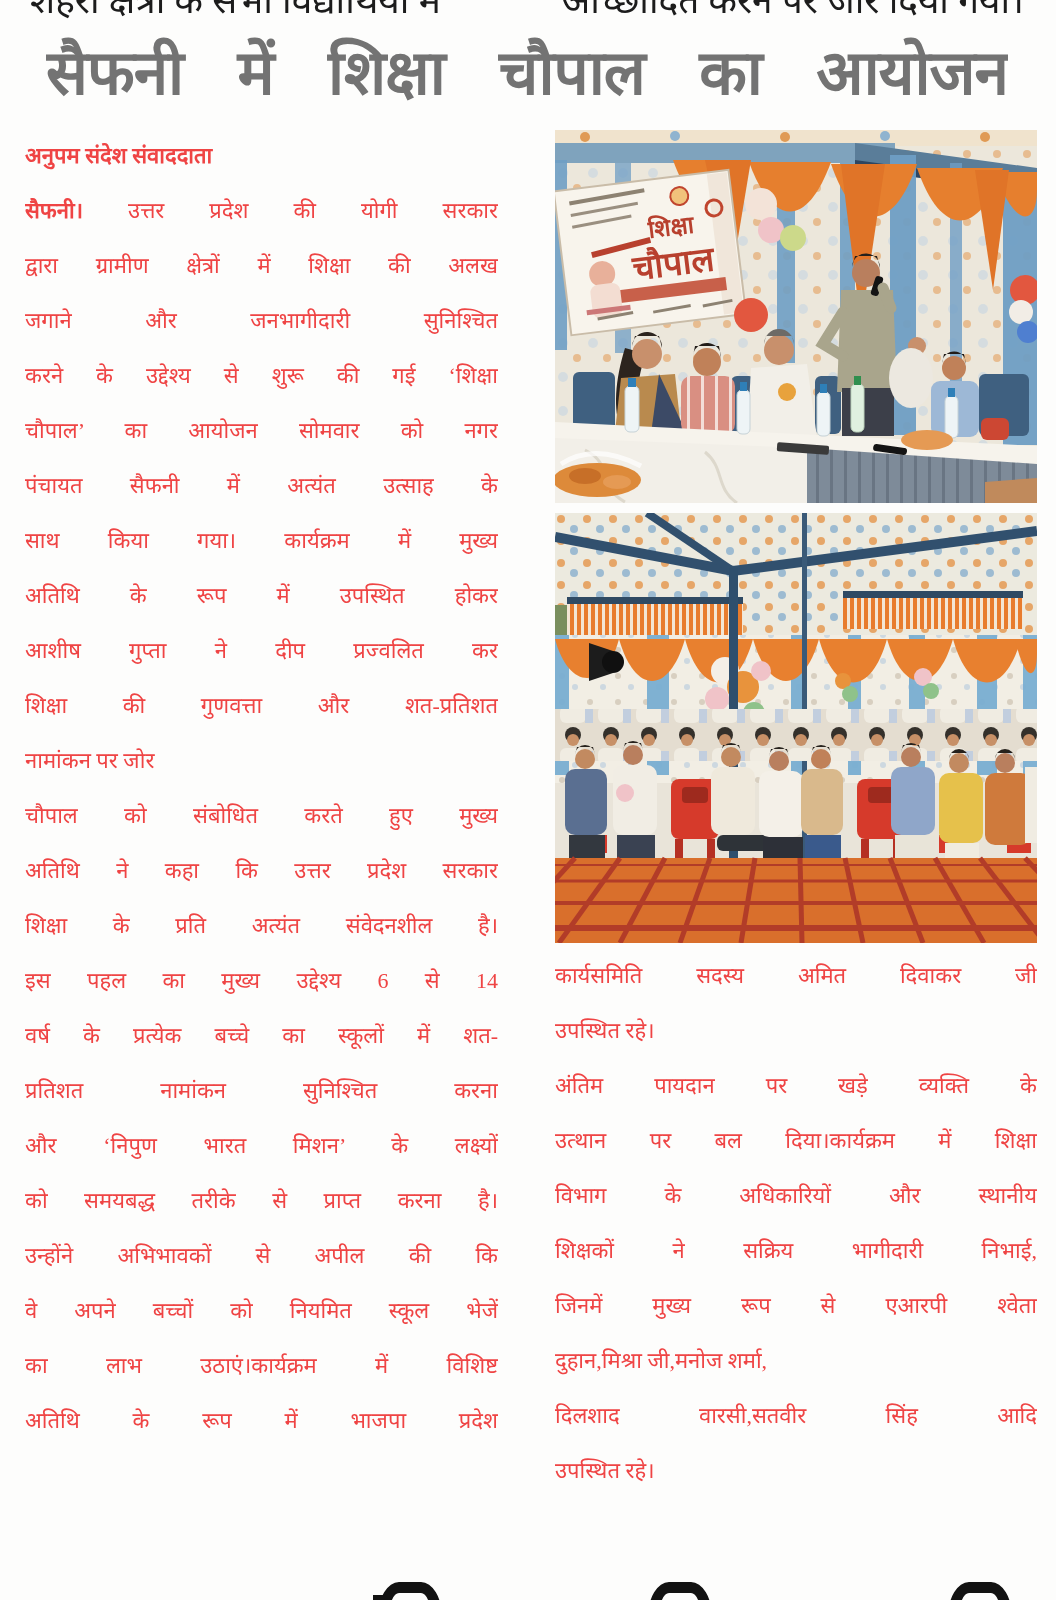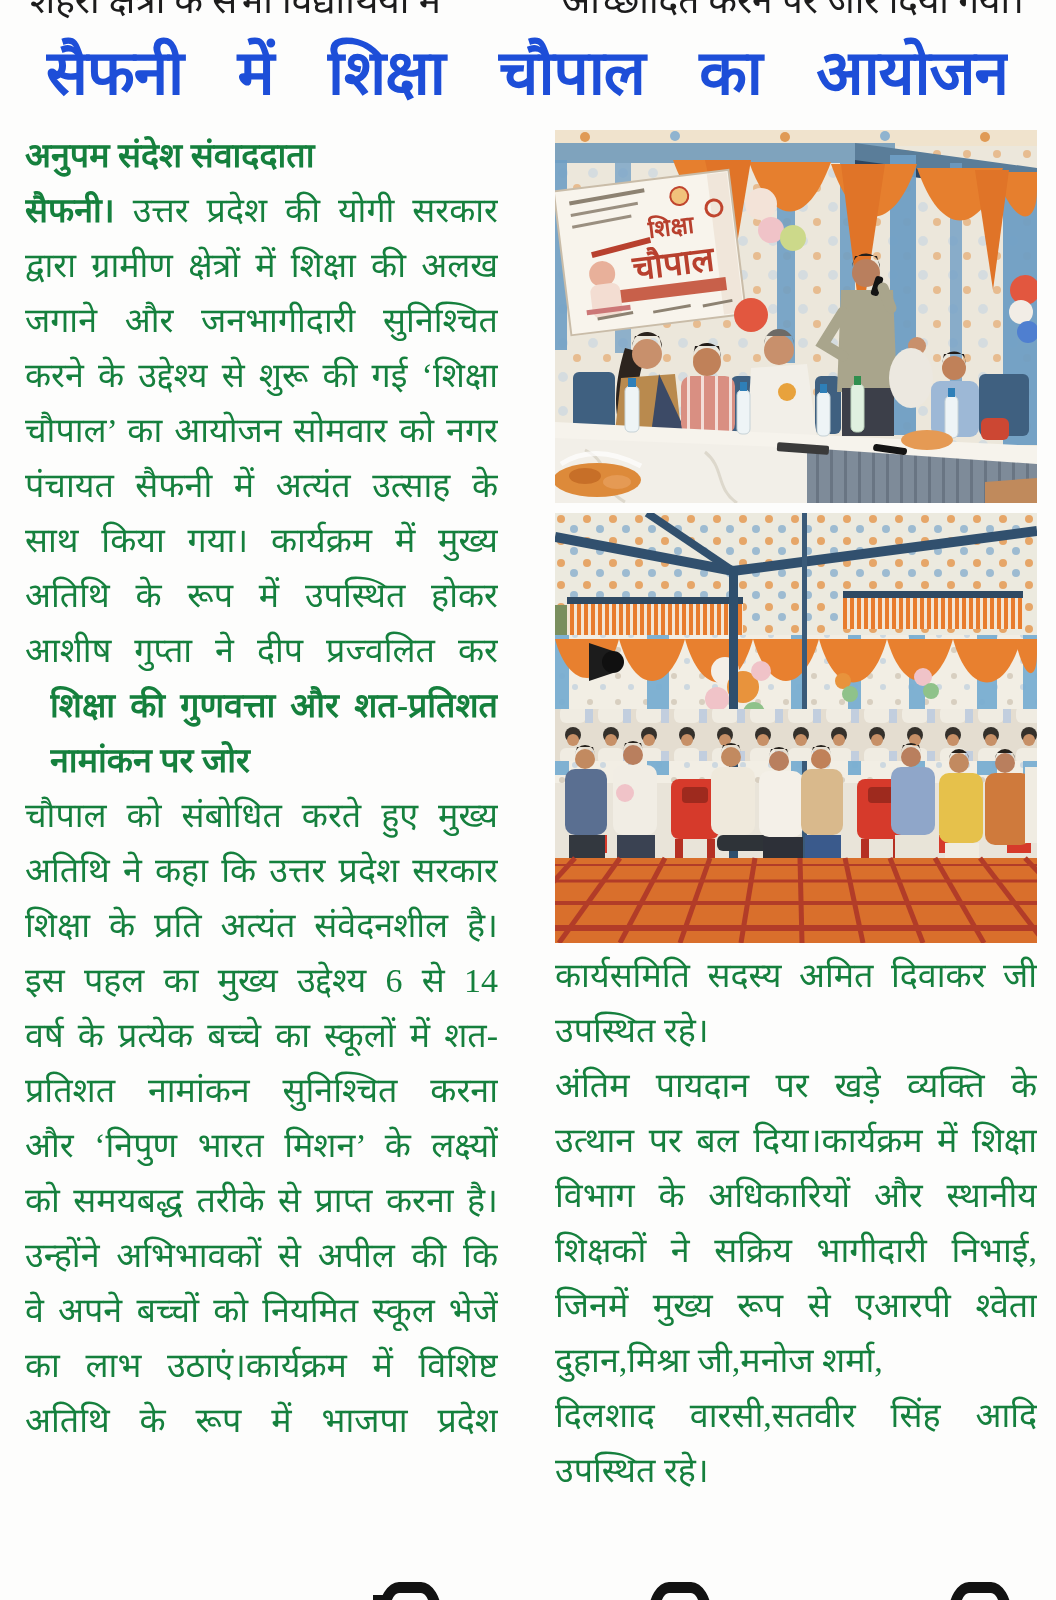--- a/index.html
+++ b/index.html
@@ -9,33 +9,33 @@
     font-family:"Liberation Serif","DejaVu Serif",serif;
   }
   
   .cutline{position:absolute;top:0;height:26px;overflow:hidden;}
   .cutline>div{font-size:37px;line-height:46px;margin-top:-22px;white-space:nowrap;color:#1c1c1c;}
   .cutline.l{left:30px;width:500px;}
   .cutline.r{left:562px;width:480px;}
   
   .headline{
     position:absolute;left:46px;right:48px;top:28px;height:92px;
-    font-size:62px;font-weight:900;letter-spacing:-1px;color:#1d4ed8;
+    font-size:62px;font-weight:900;letter-spacing:-1px;color:#737373;
     text-align:justify;text-align-last:justify;white-space:nowrap;overflow:hidden;
   }
   
   .colL{position:absolute;left:25px;top:128px;width:473px;}
   .colRtext{position:absolute;left:555px;top:948px;width:482px;}
-  .ln{font-size:34px;line-height:55px;height:55px;overflow:hidden;
-      text-align:justify;text-align-last:justify;white-space:nowrap;color:#15803d;}
+  .ln{font-size:22px;line-height:55px;height:55px;overflow:hidden;
+      text-align:justify;text-align-last:justify;white-space:nowrap;color:#ef4444;}
   .ln.short{text-align-last:left;}
   .ln.indent{padding-left:10px;}
   .byline{font-weight:700;}
   .lead-b{font-weight:700;}
-  .subhead{font-weight:700;margin-left:25px;}
+  .subhead{font-weight:400;}
   
   .photo{position:absolute;left:555px;width:482px;overflow:hidden;background:#e9e4d9;}
   .photo1{top:130px;height:373px;}
   .photo2{top:513px;height:430px;}
   .photo svg{display:block;}
   
   .cutbottom{position:absolute;left:0;right:0;bottom:0;height:21px;overflow:hidden;}
   .cutglyph{position:absolute;top:3px;width:42px;height:70px;border:11px solid #121212;border-radius:21px / 35px;}
   .cutglyph.stem::before{content:"";position:absolute;left:-16px;top:2px;width:11px;height:50px;background:#121212;}
 </style>

